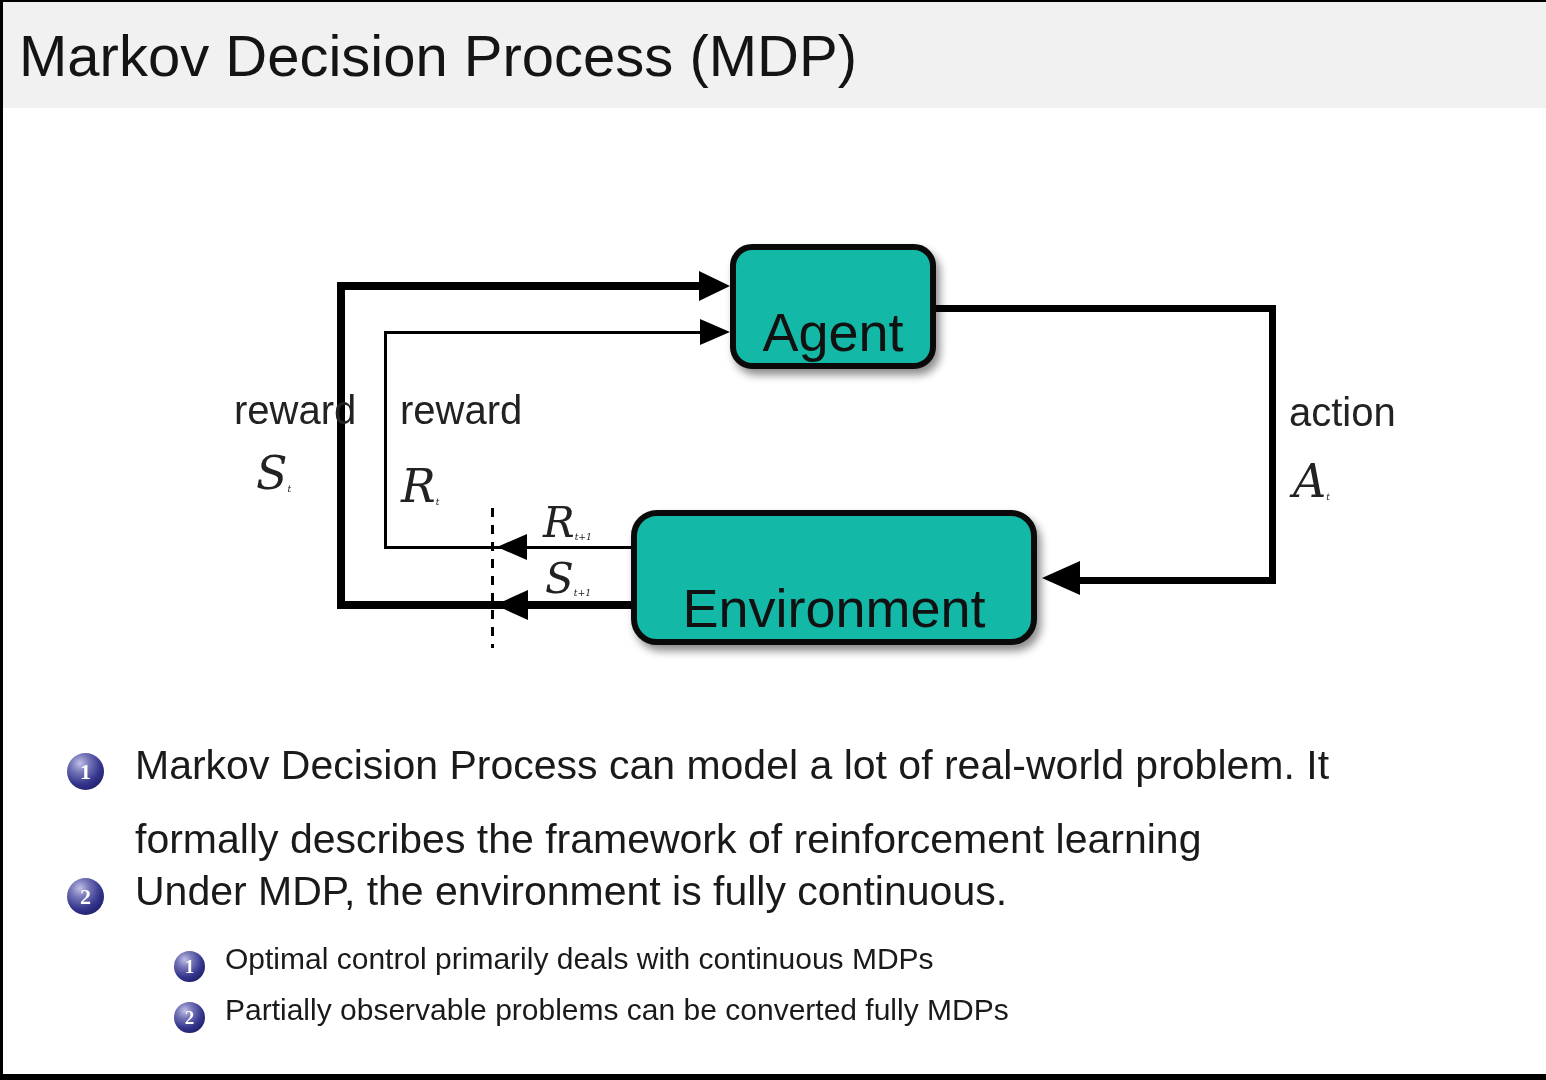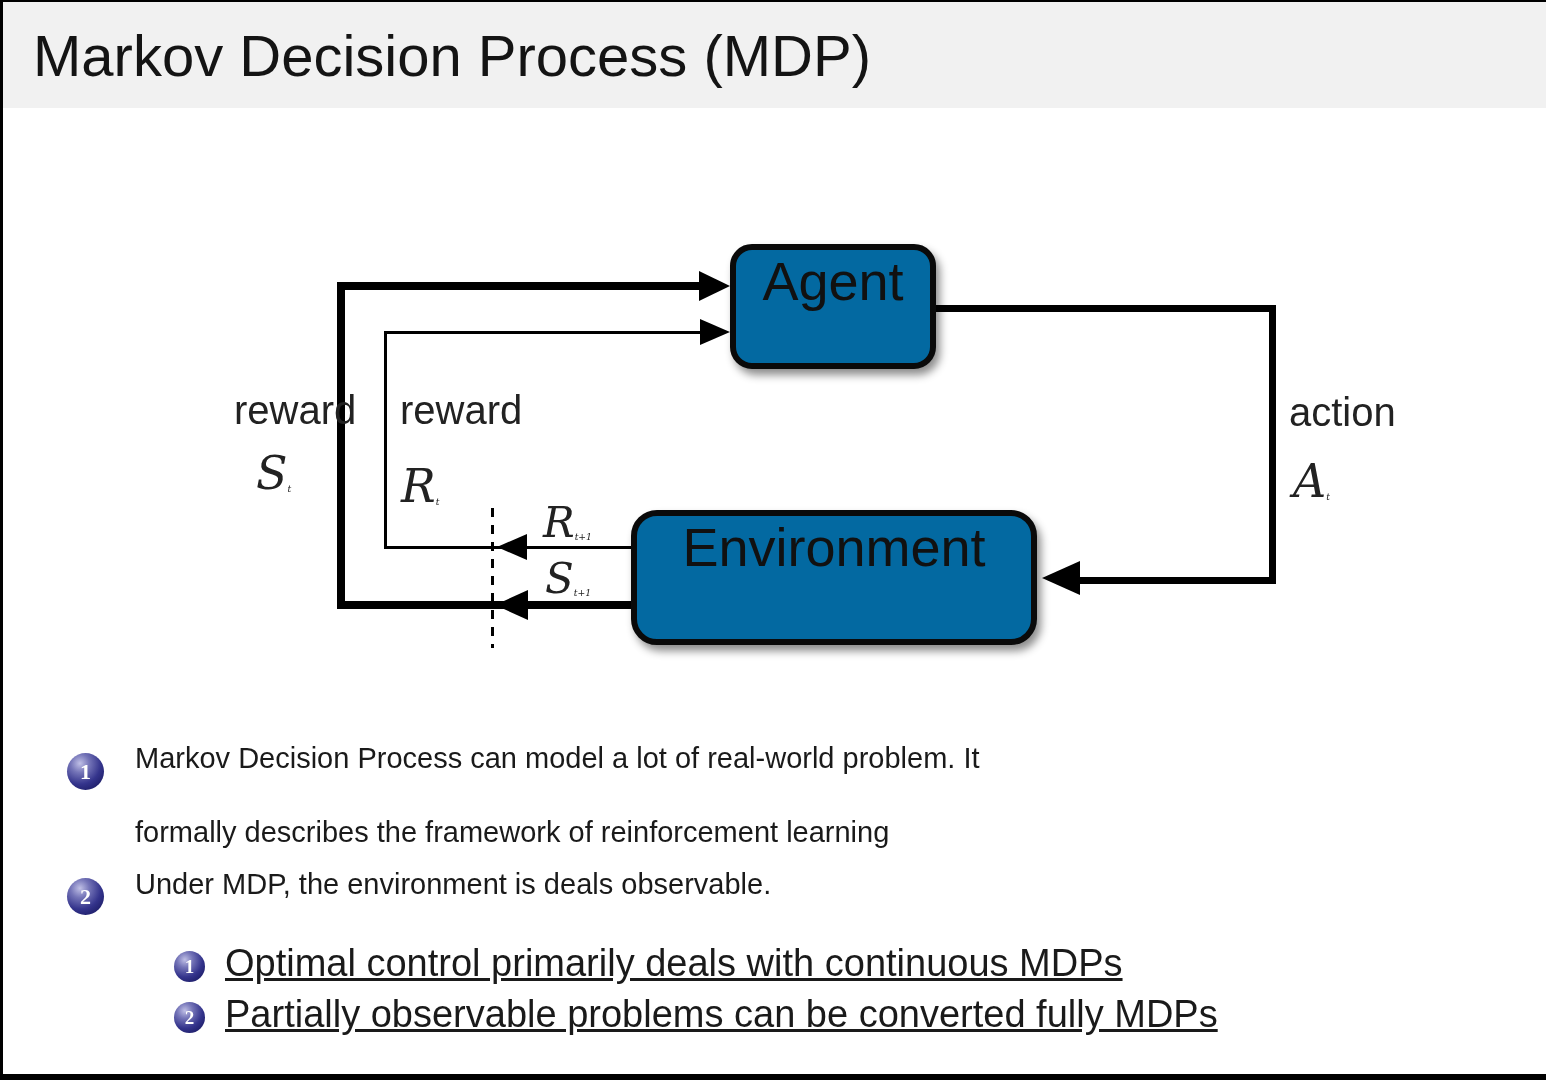--- a/index.html
+++ b/index.html
@@ -14,61 +14,61 @@
     box-sizing:border-box;
     font-family:"Liberation Sans", sans-serif;
     color:#1a1a1a;
   }
   .header {
     position:absolute; left:0; top:0; right:0; height:106px;
     background:#f1f1f1;
     display:flex; align-items:center;
   }
   .title {
-    font-size:58px; color:#141414; padding-left:30px;
+    font-size:58px; color:#141414; padding-left:16px;
     letter-spacing:0px; white-space:nowrap;
   }
   
   .ln { position:absolute; background:#000; z-index:1; }
   .tri { position:absolute; width:0; height:0; z-index:1; }
   .tri.right { border-top:15px solid transparent; border-bottom:15px solid transparent; border-left:31px solid #000; }
   .tri.left  { border-top:15px solid transparent; border-bottom:15px solid transparent; border-right:33px solid #000; }
   .tri.thin-right { border-top:13px solid transparent; border-bottom:13px solid transparent; border-left:30px solid #000; }
   .tri.thin-left  { border-top:13px solid transparent; border-bottom:13px solid transparent; border-right:30px solid #000; }
   .tri.big-left   { border-top:17px solid transparent; border-bottom:17px solid transparent; border-right:38px solid #000; }
   .dashed {
     position:absolute; width:3px;
     background:repeating-linear-gradient(to bottom,#000 0 9px,transparent 9px 17px);
     z-index:1;
   }
   .node {
     position:absolute; box-sizing:border-box;
-    background:#0369a1; border:6px solid #0a0a0a;
-    display:flex; align-items:flex-start; justify-content:center;
+    background:#14b8a6; border:6px solid #0a0a0a;
+    display:flex; align-items:flex-end; justify-content:center;
     box-shadow:4px 6px 9px rgba(0,0,0,0.45);
     z-index:2;
   }
   .node-label { font-size:54px; color:#111; }
   .word { position:absolute; font-size:40px; color:#222; z-index:3; white-space:nowrap; }
   .math { position:absolute; font-family:"DejaVu Serif", serif; font-style:italic; color:#222; z-index:3; white-space:nowrap; }
   .math .mbase { font-size:46px; }
   .math.small .mbase { font-size:42px; }
   .math .msub { font-size:0.58em; vertical-align:-0.3em; }
   
   .ball {
     position:absolute; border-radius:50%;
     background:radial-gradient(circle at 35% 28%, #c0c0e6 0%, #7575b8 26%, #34348c 58%, #1c1c66 85%, #14144f 100%);
     color:#fff; display:flex; align-items:center; justify-content:center;
     font-family:"Liberation Serif", serif; font-weight:bold;
     z-index:3;
   }
   .ball.lvl1 { width:37px; height:37px; font-size:22px; }
   .ball.lvl2 { width:31px; height:31px; font-size:19px; }
-  .btext { position:absolute; font-size:29px; color:#1a1a1a; white-space:nowrap; z-index:3; }
-  .btext.sub { font-size:38px;text-decoration:underline; }
+  .btext { position:absolute; font-size:41px; color:#1a1a1a; white-space:nowrap; z-index:3; }
+  .btext.sub { font-size:30px; }
 </style>
 </head>
 <body>
 
 <div class="slide">
 
   <div class="header">
     <div class="title">Markov Decision Process (MDP)</div>
   </div>
 
@@ -113,21 +113,21 @@
     <div class="math" style="left:1290px; top:452px;"><span class="mbase">A</span><span class="msub">t</span></div>
   </div>
 
   <div>
 
     <div class="ball lvl1" style="left:64px; top:751px;">1</div>
     <div class="btext" style="left:132px; top:740px;">Markov Decision Process can model a lot of real-world problem. It</div>
     <div class="btext" style="left:132px; top:802px;margin-top:12px;">formally describes the framework of reinforcement learning</div>
 
     <div class="ball lvl1" style="left:64px; top:876px;">2</div>
-    <div class="btext" style="left:132px; top:866px;">Under MDP, the environment is deals observable.</div>
+    <div class="btext" style="left:132px; top:866px;">Under MDP, the environment is fully continuous.</div>
 
     <div class="ball lvl2" style="left:171px; top:949px;">1</div>
     <div class="btext sub" style="left:222px; top:940px;">Optimal control primarily deals with continuous MDPs</div>
 
     <div class="ball lvl2" style="left:171px; top:1000px;">2</div>
     <div class="btext sub" style="left:222px; top:991px;">Partially observable problems can be converted fully MDPs</div>
   </div>
 
 </div>
 

